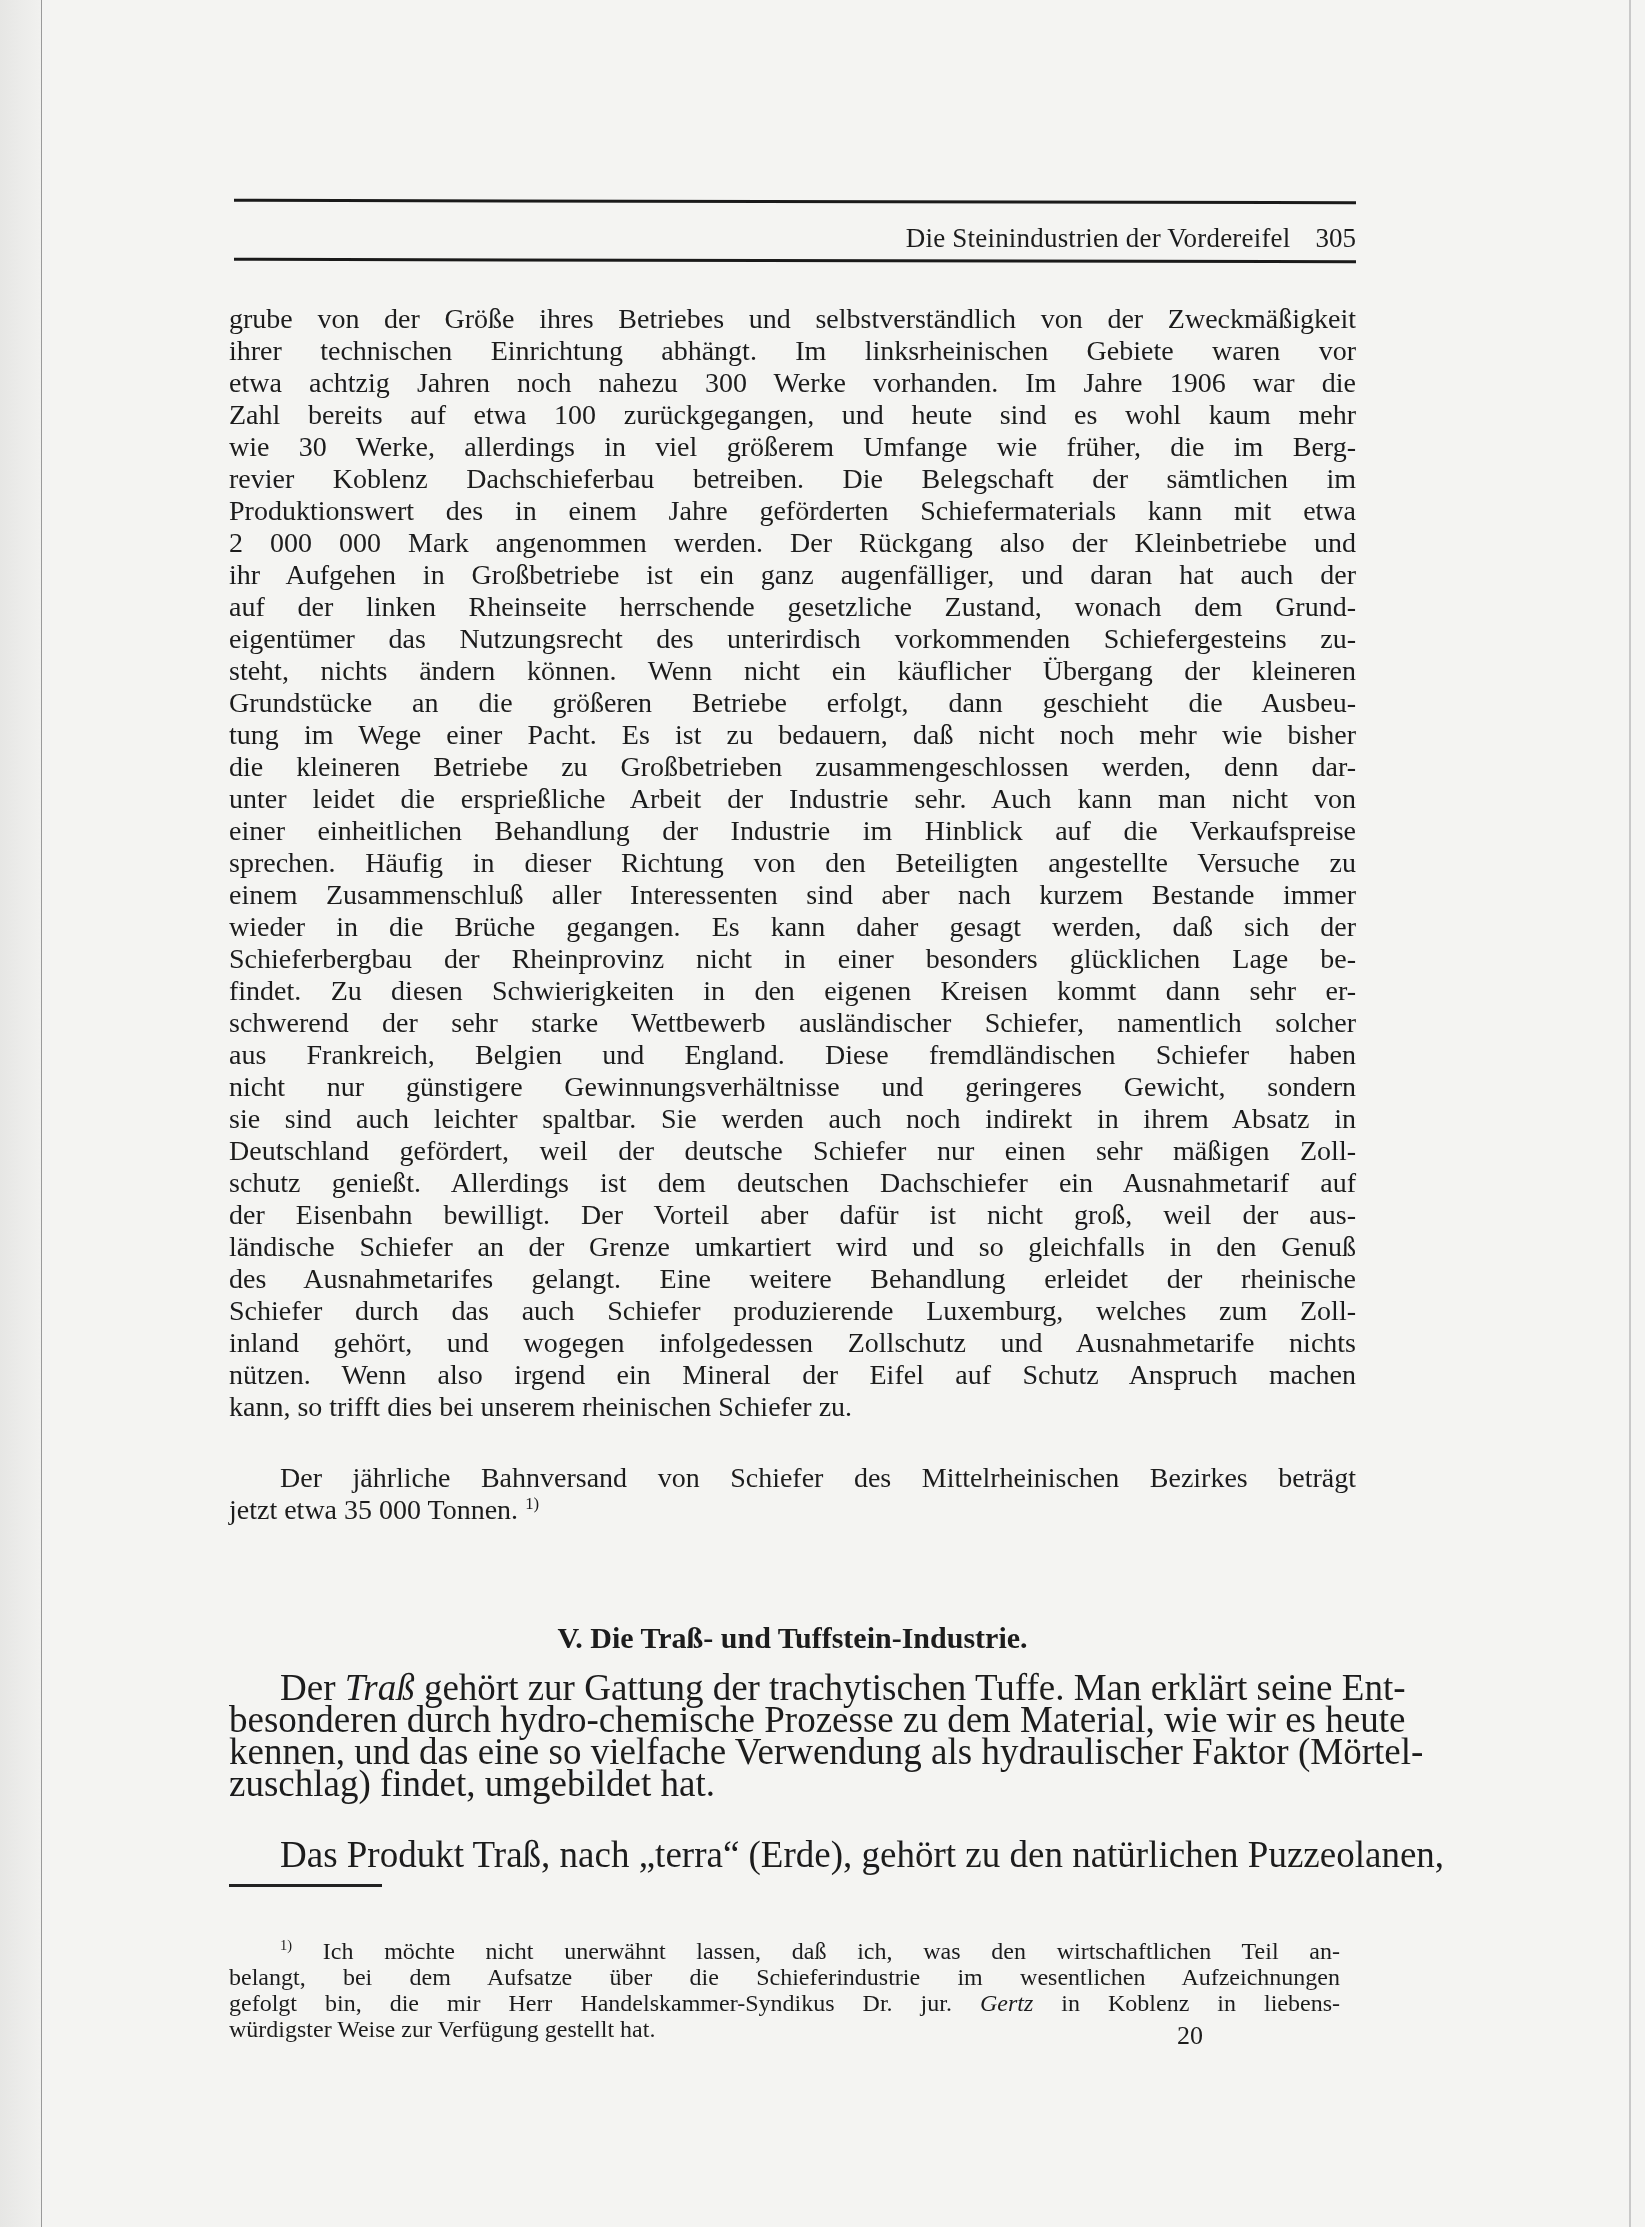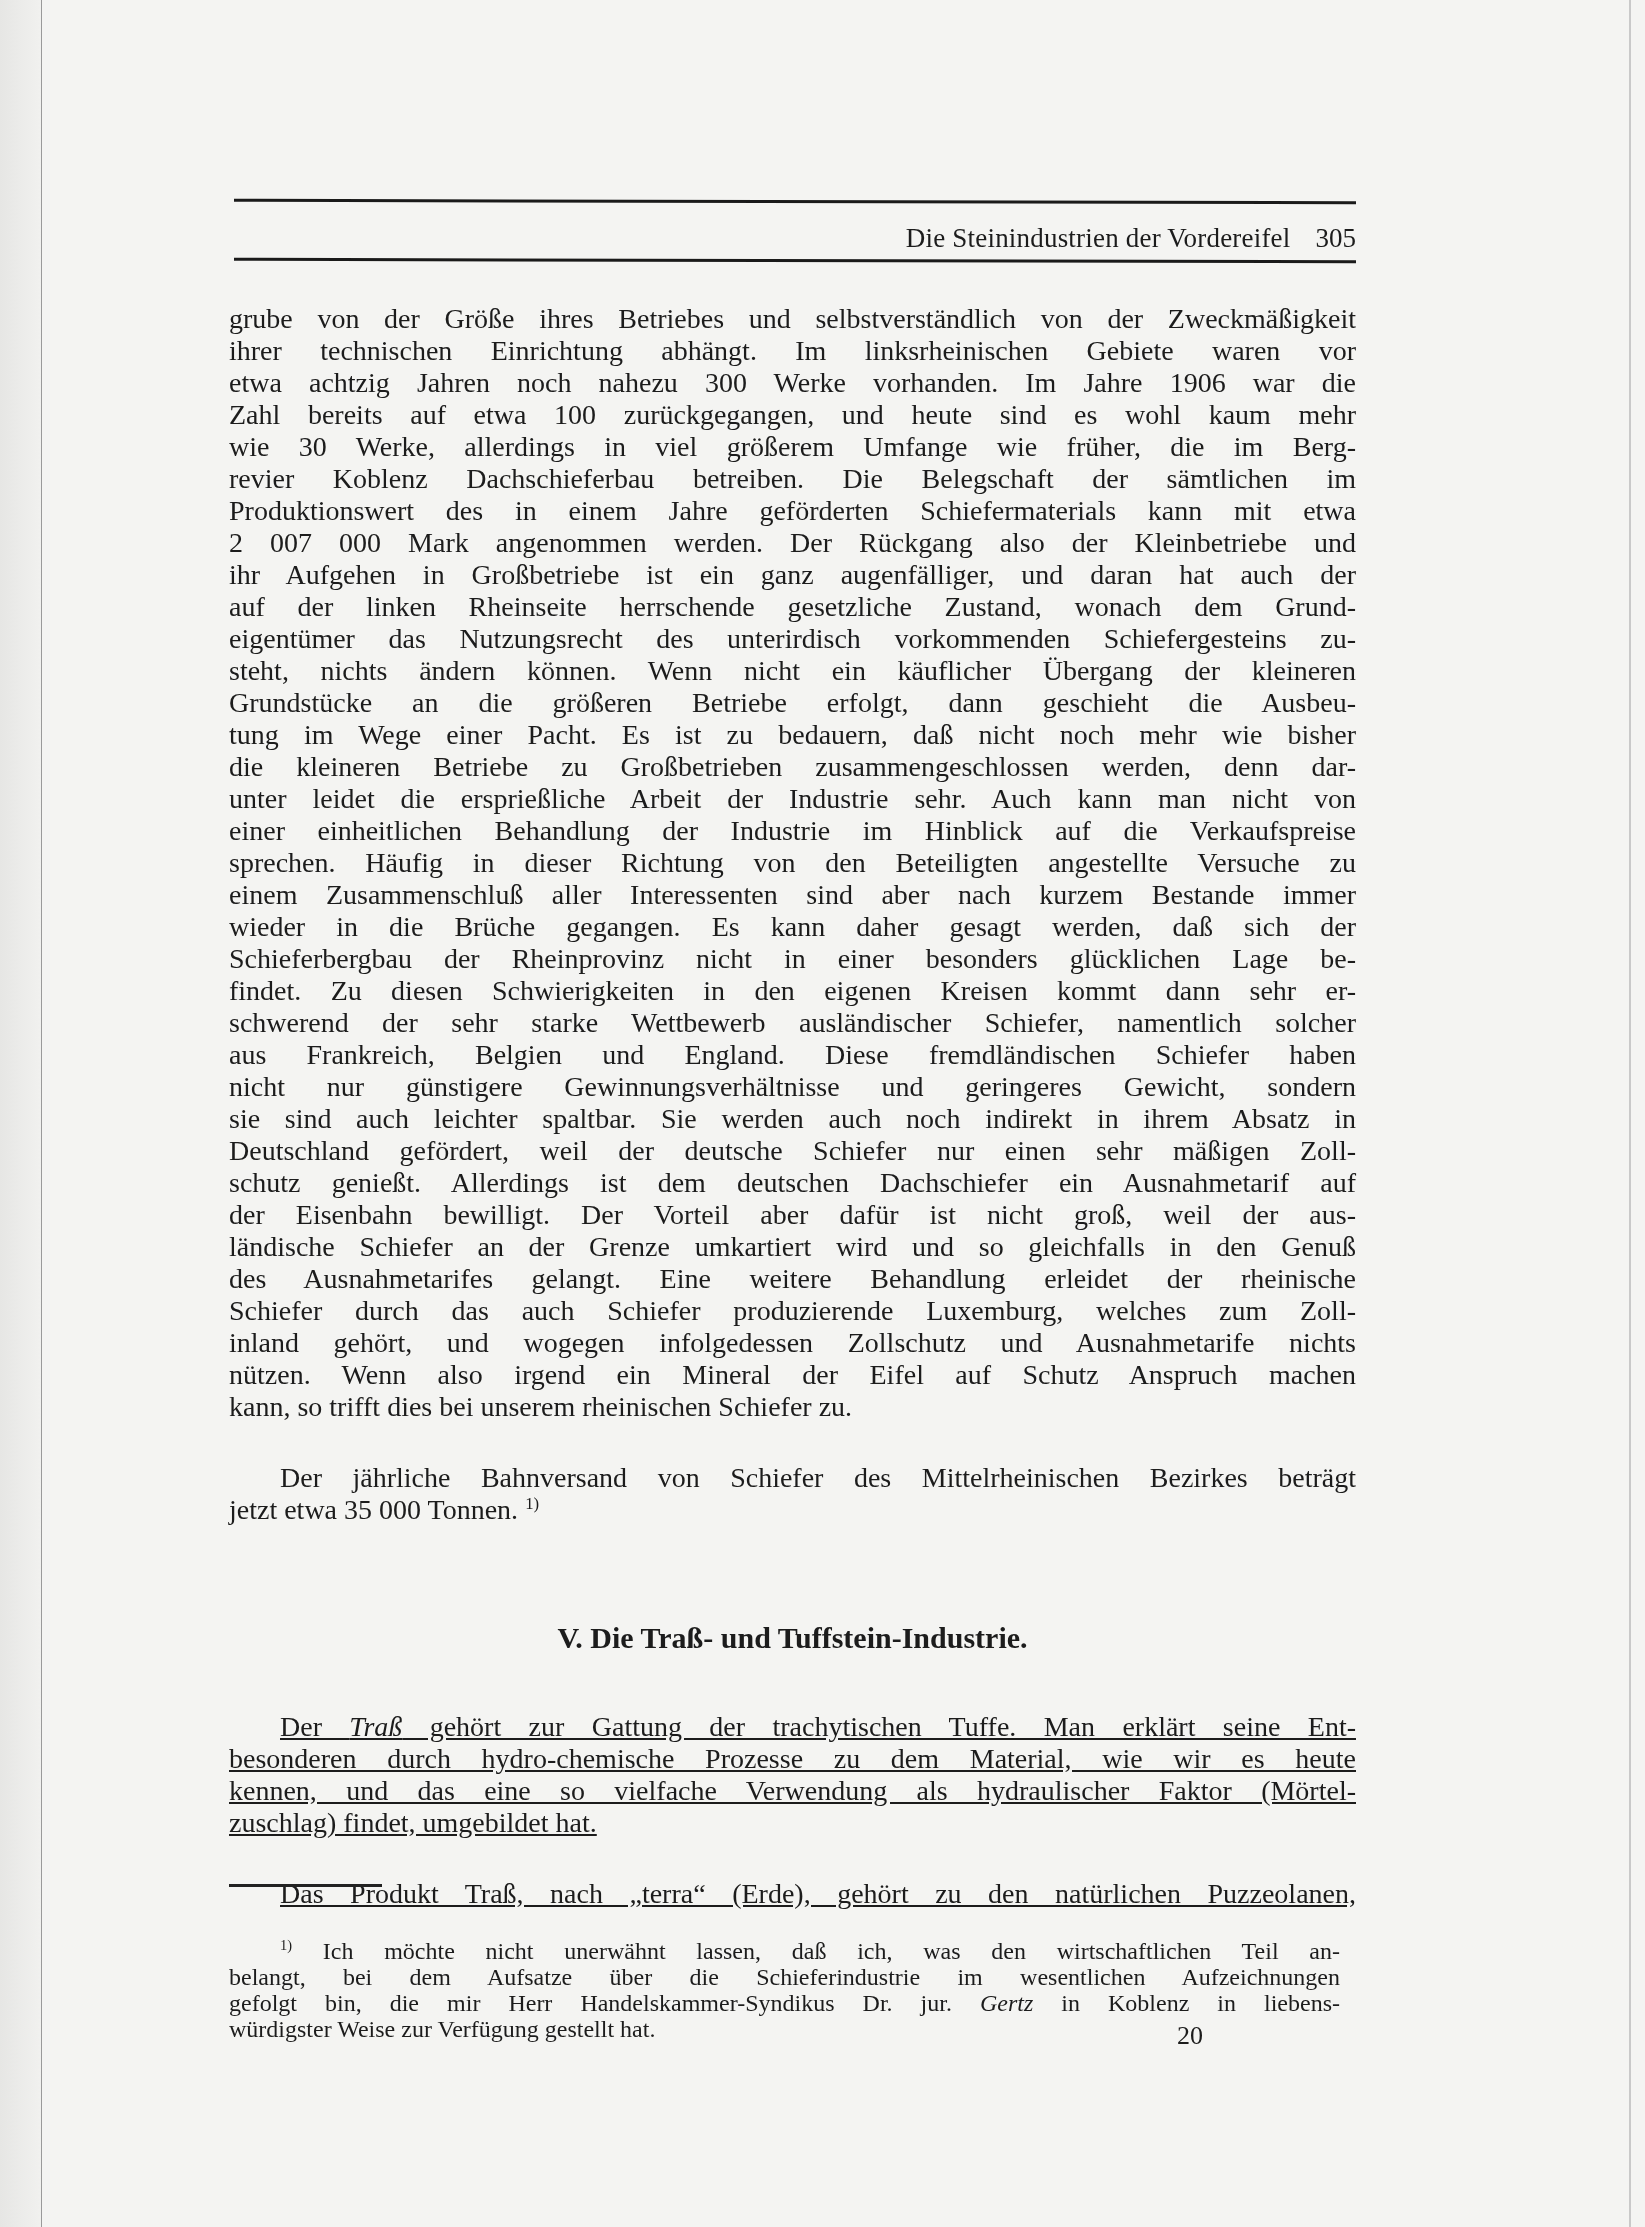--- a/index.html
+++ b/index.html
@@ -40,22 +40,22 @@
   .body-text .line { display: block; text-align: justify; text-align-last: justify; white-space: nowrap; }
   .body-text .line.last { text-align-last: left; }
   .indent { padding-left: 51px; margin-top: 39px; }
 
   .section-heading {
     position: absolute; left: 229px; top: 1621px; width: 1127px;
     text-align: center; font-weight: bold; font-size: 30px;
     font-family: "Liberation Serif", serif;
   }
   .section-text {
-    position: absolute; left: 229px; top: 1672px; width: 1127px;
-    font-size: 28px; line-height: 32px; text-decoration: underline;
+    position: absolute; left: 229px; top: 1633px; width: 1127px;
+    font-size: 37px; line-height: 32px;
   }
   .section-text .line { display: block; text-align: justify; text-align-last: justify; white-space: nowrap; }
   .section-text .line.last { text-align-last: left; }
   .italic { font-style: italic; }
   .sup { font-size: 60%; vertical-align: super; line-height: 0; }
 
   .footnote-rule {
     position: absolute; left: 229px; top: 1884px; width: 153px; height: 2.5px; background: #222;
   }
   .footnote {
@@ -87,21 +87,21 @@
 
 <div class="body-text">
   <div>
     <span class="line">grube von der Größe ihres Betriebes und selbstverständlich von der Zweckmäßigkeit</span>
     <span class="line">ihrer technischen Einrichtung abhängt. Im linksrheinischen Gebiete waren vor</span>
     <span class="line">etwa achtzig Jahren noch nahezu 300 Werke vorhanden. Im Jahre 1906 war die</span>
     <span class="line">Zahl bereits auf etwa 100 zurückgegangen, und heute sind es wohl kaum mehr</span>
     <span class="line">wie 30 Werke, allerdings in viel größerem Umfange wie früher, die im Berg-</span>
     <span class="line">revier Koblenz Dachschieferbau betreiben. Die Belegschaft der sämtlichen im</span>
     <span class="line">Produktionswert des in einem Jahre geförderten Schiefermaterials kann mit etwa</span>
-    <span class="line">2 007 000 Mark angenommen werden. Der Rückgang also der Kleinbetriebe und</span>
+    <span class="line">2 000 000 Mark angenommen werden. Der Rückgang also der Kleinbetriebe und</span>
     <span class="line">ihr Aufgehen in Großbetriebe ist ein ganz augenfälliger, und daran hat auch der</span>
     <span class="line">auf der linken Rheinseite herrschende gesetzliche Zustand, wonach dem Grund-</span>
     <span class="line">eigentümer das Nutzungsrecht des unterirdisch vorkommenden Schiefergesteins zu-</span>
     <span class="line">steht, nichts ändern können. Wenn nicht ein käuflicher Übergang der kleineren</span>
     <span class="line">Grundstücke an die größeren Betriebe erfolgt, dann geschieht die Ausbeu-</span>
     <span class="line">tung im Wege einer Pacht. Es ist zu bedauern, daß nicht noch mehr wie bisher</span>
     <span class="line">die kleineren Betriebe zu Großbetrieben zusammengeschlossen werden, denn dar-</span>
     <span class="line">unter leidet die ersprießliche Arbeit der Industrie sehr. Auch kann man nicht von</span>
     <span class="line">einer einheitlichen Behandlung der Industrie im Hinblick auf die Verkaufspreise</span>
     <span class="line">sprechen. Häufig in dieser Richtung von den Beteiligten angestellte Versuche zu</span>

